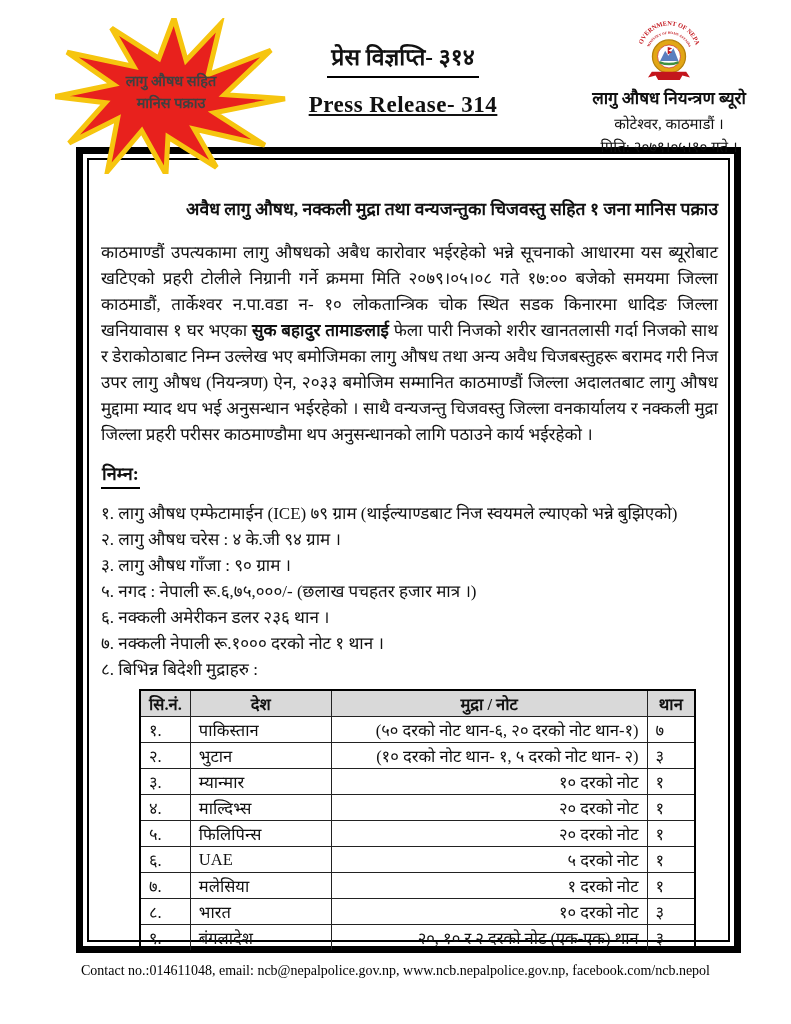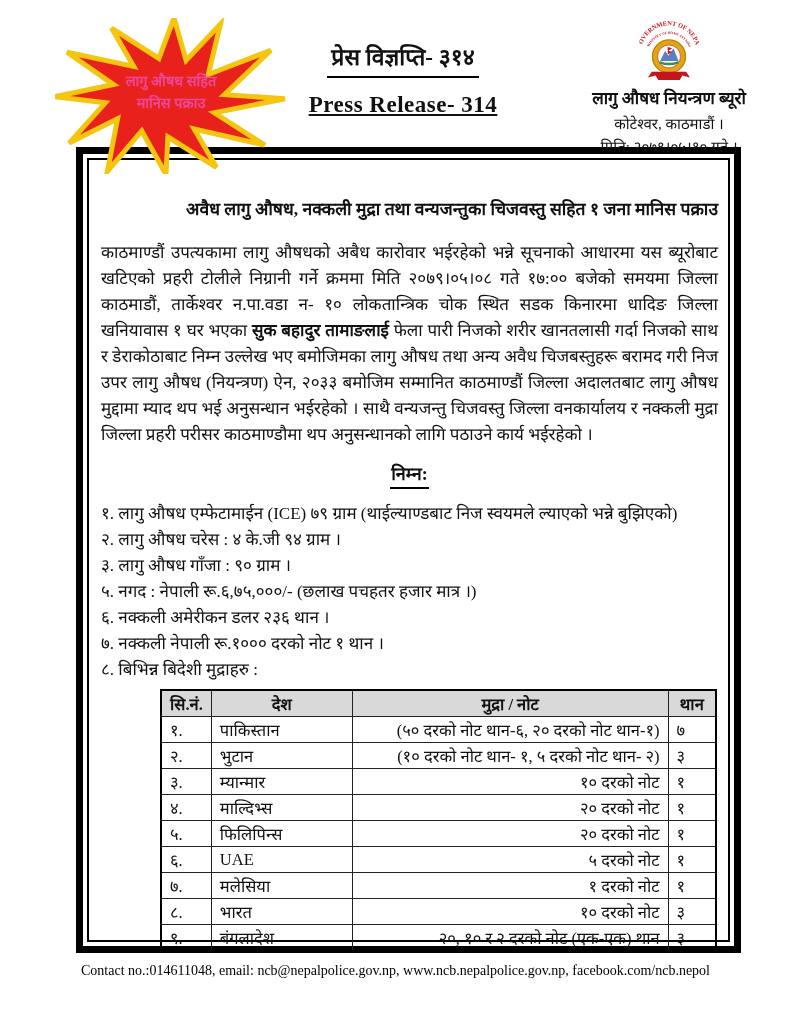--- a/index.html
+++ b/index.html
@@ -14,21 +14,21 @@
   }
 
   
   .starburst {
     position: absolute; left: 55px; top: 18px;
     width: 232px; height: 158px; z-index: 3;
   }
   .starburst svg { position: absolute; inset: 0; }
   .star-text {
     position: absolute; left: 0; top: 52px; width: 100%;
-    text-align: center; color: #ec4899; font-weight: bold;
+    text-align: center; color: #404040; font-weight: bold;
     font-size: 14.5px; line-height: 1.55; z-index: 4;
   }
   .header-center {
     position: absolute; left: 268px; top: 40px; width: 270px;
     text-align: center; z-index: 2;
   }
   .title-np {
     display: inline-block; font-weight: bold; font-size: 23px;
     border-bottom: 2.5px solid #000; padding: 0 4px 4px 4px;
   }
@@ -57,31 +57,31 @@
     border: 2px solid #000;
     padding: 36px 10px 0 12px;
   }
   .doc-title {
     text-align: right; font-weight: bold; font-size: 17.5px;
     margin-bottom: 20px;
   }
   .body-text {
     font-size: 17px; line-height: 26px; text-align: justify;
   }
-  .list-heading-wrap { text-align: center; margin: 13px 0 12px 0; }
+  .list-heading-wrap { margin: 13px 0 12px 0; }
   .list-heading {
     display: inline-block; font-weight: bold; font-size: 18px;
     border-bottom: 2px solid #000; padding: 0 1px 2px 1px;
   }
   .items { font-size: 17px; }
   .list-item { line-height: 26px; white-space: nowrap; }
 
   
   table.currency {
-    border-collapse: collapse; margin: 6px 0 0 59px;
+    border-collapse: collapse; margin: 6px 0 0 38px;
     width: 557px; font-size: 16.5px;
     border: 2px solid #000;
   }
   table.currency th, table.currency td {
     border: 1.5px solid #222; padding: 1px 8px; height: 26px;
     vertical-align: middle;
   }
   table.currency th {
     background: #d9d9d9; font-weight: bold; text-align: center;
   }

